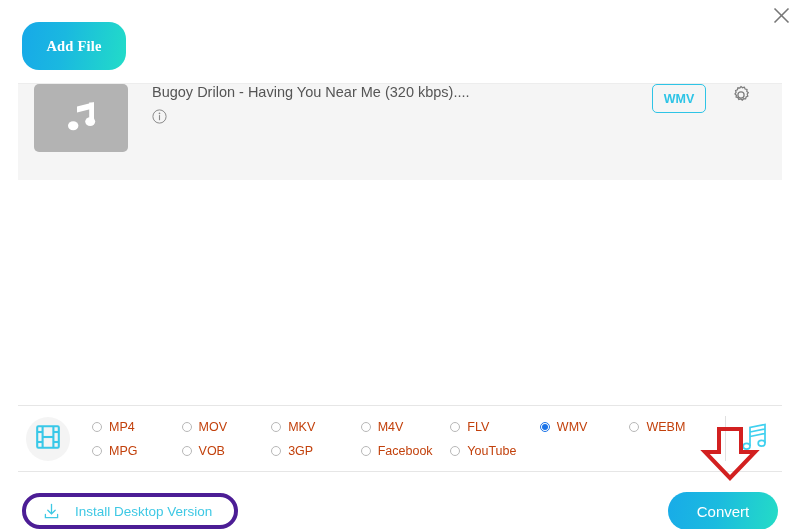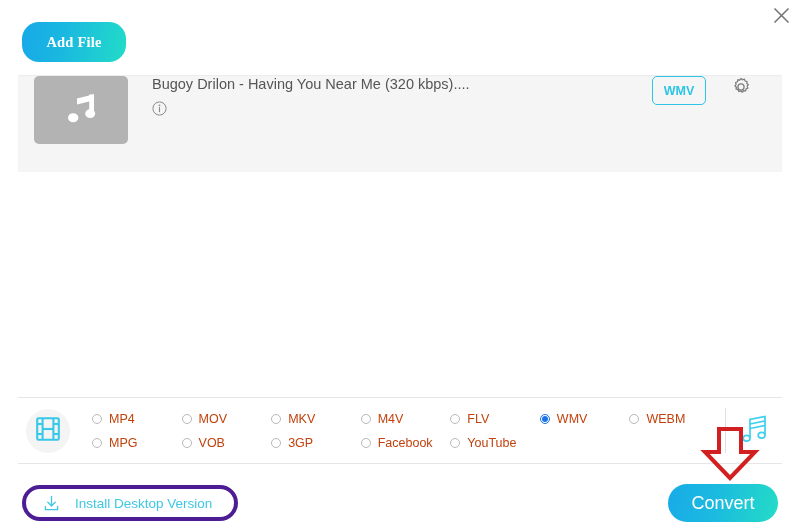--- a/index.html
+++ b/index.html
@@ -32,21 +32,21 @@
 
   
   #addfile-row {
     padding: 22px 0 0 22px;
   }
   #add-file-btn {
     display: inline-flex;
     align-items: center;
     justify-content: center;
     width: 104px;
-    height: 40px;
+    height: 48px;
     border: none;
     border-radius: 17px;
     background: linear-gradient(100deg, #17a9e8 0%, #1ab8e0 40%, #22dcc8 100%);
     color: #ffffff;
     font-family: "Liberation Serif", serif;
     font-weight: bold;
     font-size: 14.5px;
     letter-spacing: .2px;
     cursor: pointer;
   }
@@ -231,21 +231,21 @@
     cursor: pointer;
   }
   #install-btn .dl-ico { margin-right: 14px; display: flex; }
   #convert-btn {
     width: 110px;
     height: 38px;
     border: none;
     border-radius: 19px;
     background: linear-gradient(100deg, #18abe8 0%, #1bbbdf 45%, #24dcc6 100%);
     color: #fff;
-    font-size: 18px;
+    font-size: 15px;
     cursor: pointer;
   }
 </style>
 </head>
 <body>
 
 <div id="close-btn">
   <span>
     <svg width="17" height="17" viewBox="0 0 17 17">
       <line x1="1.5" y1="1.5" x2="15.5" y2="15.5" stroke="#777" stroke-width="1.6"></line>

